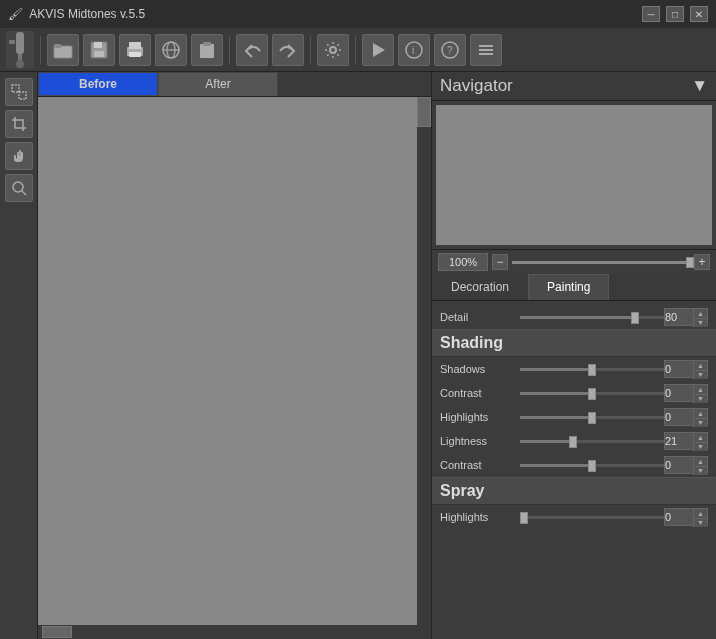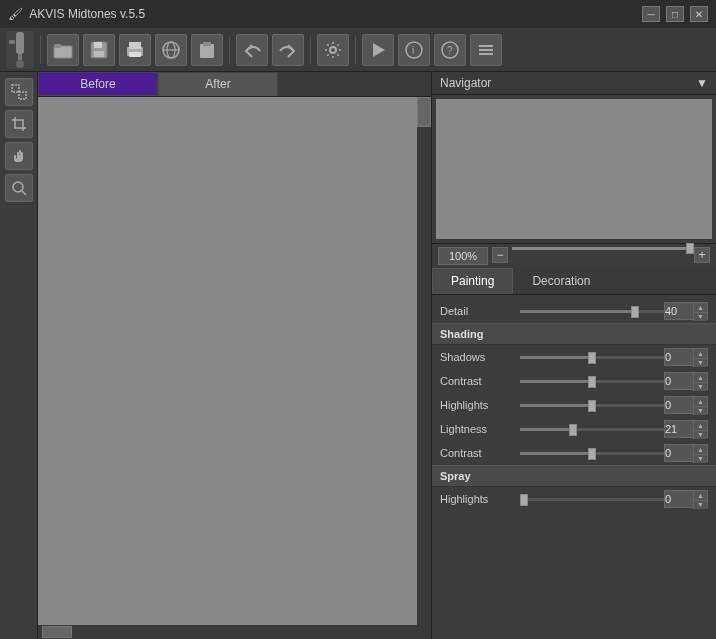--- a/index.html
+++ b/index.html
@@ -113,22 +113,23 @@
       background: #555;
       border: 1px solid #444;
       border-bottom: none;
       cursor: pointer;
       color: #ccc;
       font-size: 12px;
       text-align: center;
       min-width: 120px;
     }
     .canvas-tab.active {
-      background: #4c1d95;
+      background: #1d4ed8;
       border-bottom: 1px solid #4a4a4a;
+      font-weight: bold;
     }
     .canvas-scroll-area {
       flex: 1;
       position: relative;
       overflow: hidden;
       background: #5a5a5a;
     }
     .canvas-content {
       width: 100%;
       height: 100%;
@@ -168,30 +169,31 @@
     }
 
     
     .navigator-header {
       background: #3a3a3a;
       padding: 4px 8px;
       display: flex;
       align-items: flex-end;
       justify-content: space-between;
       border-bottom: 1px solid #222;
-      font-size: 12px;
+      font-size: 17px;
       color: #ccc;
     }
     .navigator-preview {
       height: 140px;
       background: #888;
       margin: 4px;
     }
     .navigator-zoom {
       display: flex;
+      align-items: center;
       padding: 3px 6px;
       gap: 4px;
       border-top: 1px solid #222;
     }
     .zoom-input {
       background: #555;
       border: 1px solid #666;
       color: #ddd;
       width: 50px;
       height: 18px;
@@ -284,21 +286,21 @@
       font-size: 7px;
       color: #aaa;
       cursor: pointer;
       border: none;
     }
     .spinner-up { border-bottom: 1px solid #666; }
 
     .section-header {
       background: #4a4a4a;
       padding: 4px 8px;
-      font-size: 11px;
+      font-size: 16px;
       color: #ddd;
       font-weight: bold;
       border-top: 1px solid #555;
       border-bottom: 1px solid #333;
     }
 
     
     .slider-wrapper {
       flex: 1;
       height: 14px;
@@ -505,36 +507,36 @@
         <div class="zoom-slider">
           <div style="height:3px; background:#888; position:relative;">
             <div style="position:absolute; right:-4px; top:-4px; width:8px; height:11px; background:#aaa; border:1px solid #888;"></div>
           </div>
         </div>
         <div class="zoom-btn">+</div>
       </div>
     </div>
 
     <div class="panel-tabs">
+      <div class="panel-tab">Decoration</div>
       <div class="panel-tab active">Painting</div>
-      <div class="panel-tab">Decoration</div>
     </div>
 
     <div class="panel-content" style="position:relative;">
 
       <div class="panel-row">
         <span class="panel-label">Detail</span>
         <div class="slider-wrapper">
           <div class="slider-track">
             <div class="slider-fill" style="width:80%;"></div>
             <div class="slider-thumb" style="left:calc(80% - 4px);"></div>
           </div>
         </div>
         <div class="panel-value">
-          <span>40</span>
+          <span>80</span>
           <div class="panel-value-spinners">
             <div class="spinner-up">▲</div>
             <div class="spinner-down">▼</div>
           </div>
         </div>
       </div>
 
 
 
       <div class="section-header">Shading</div>

